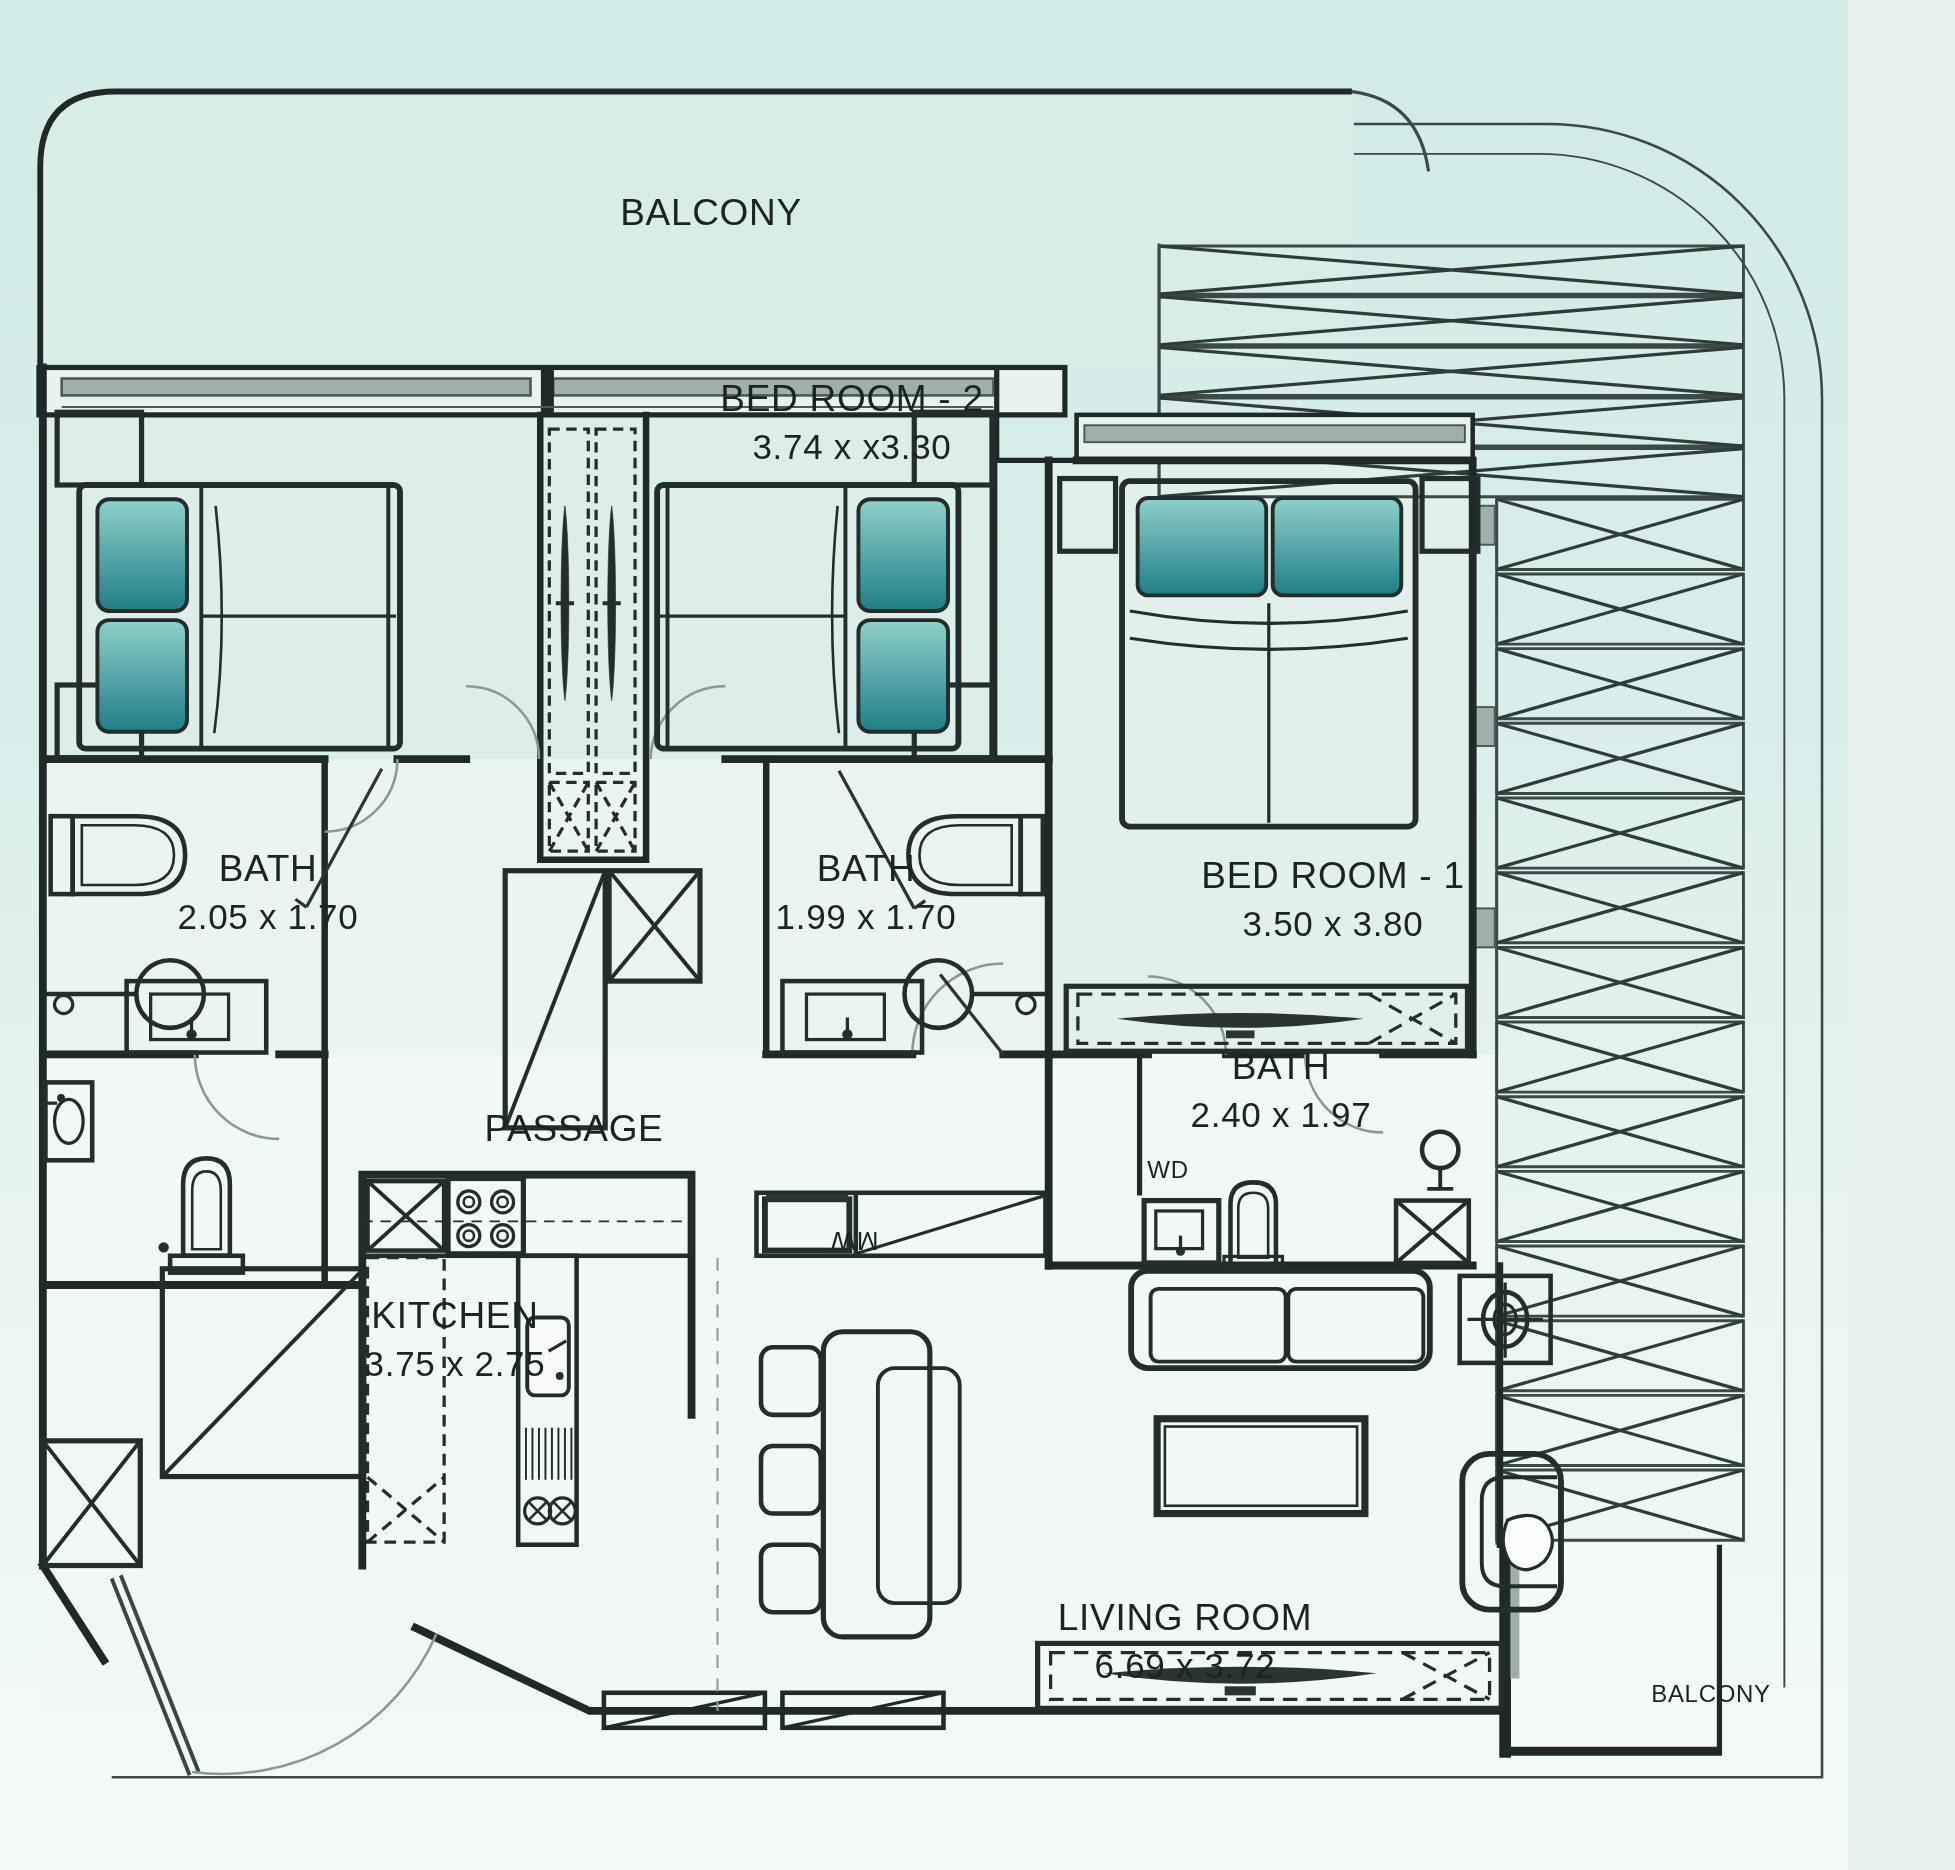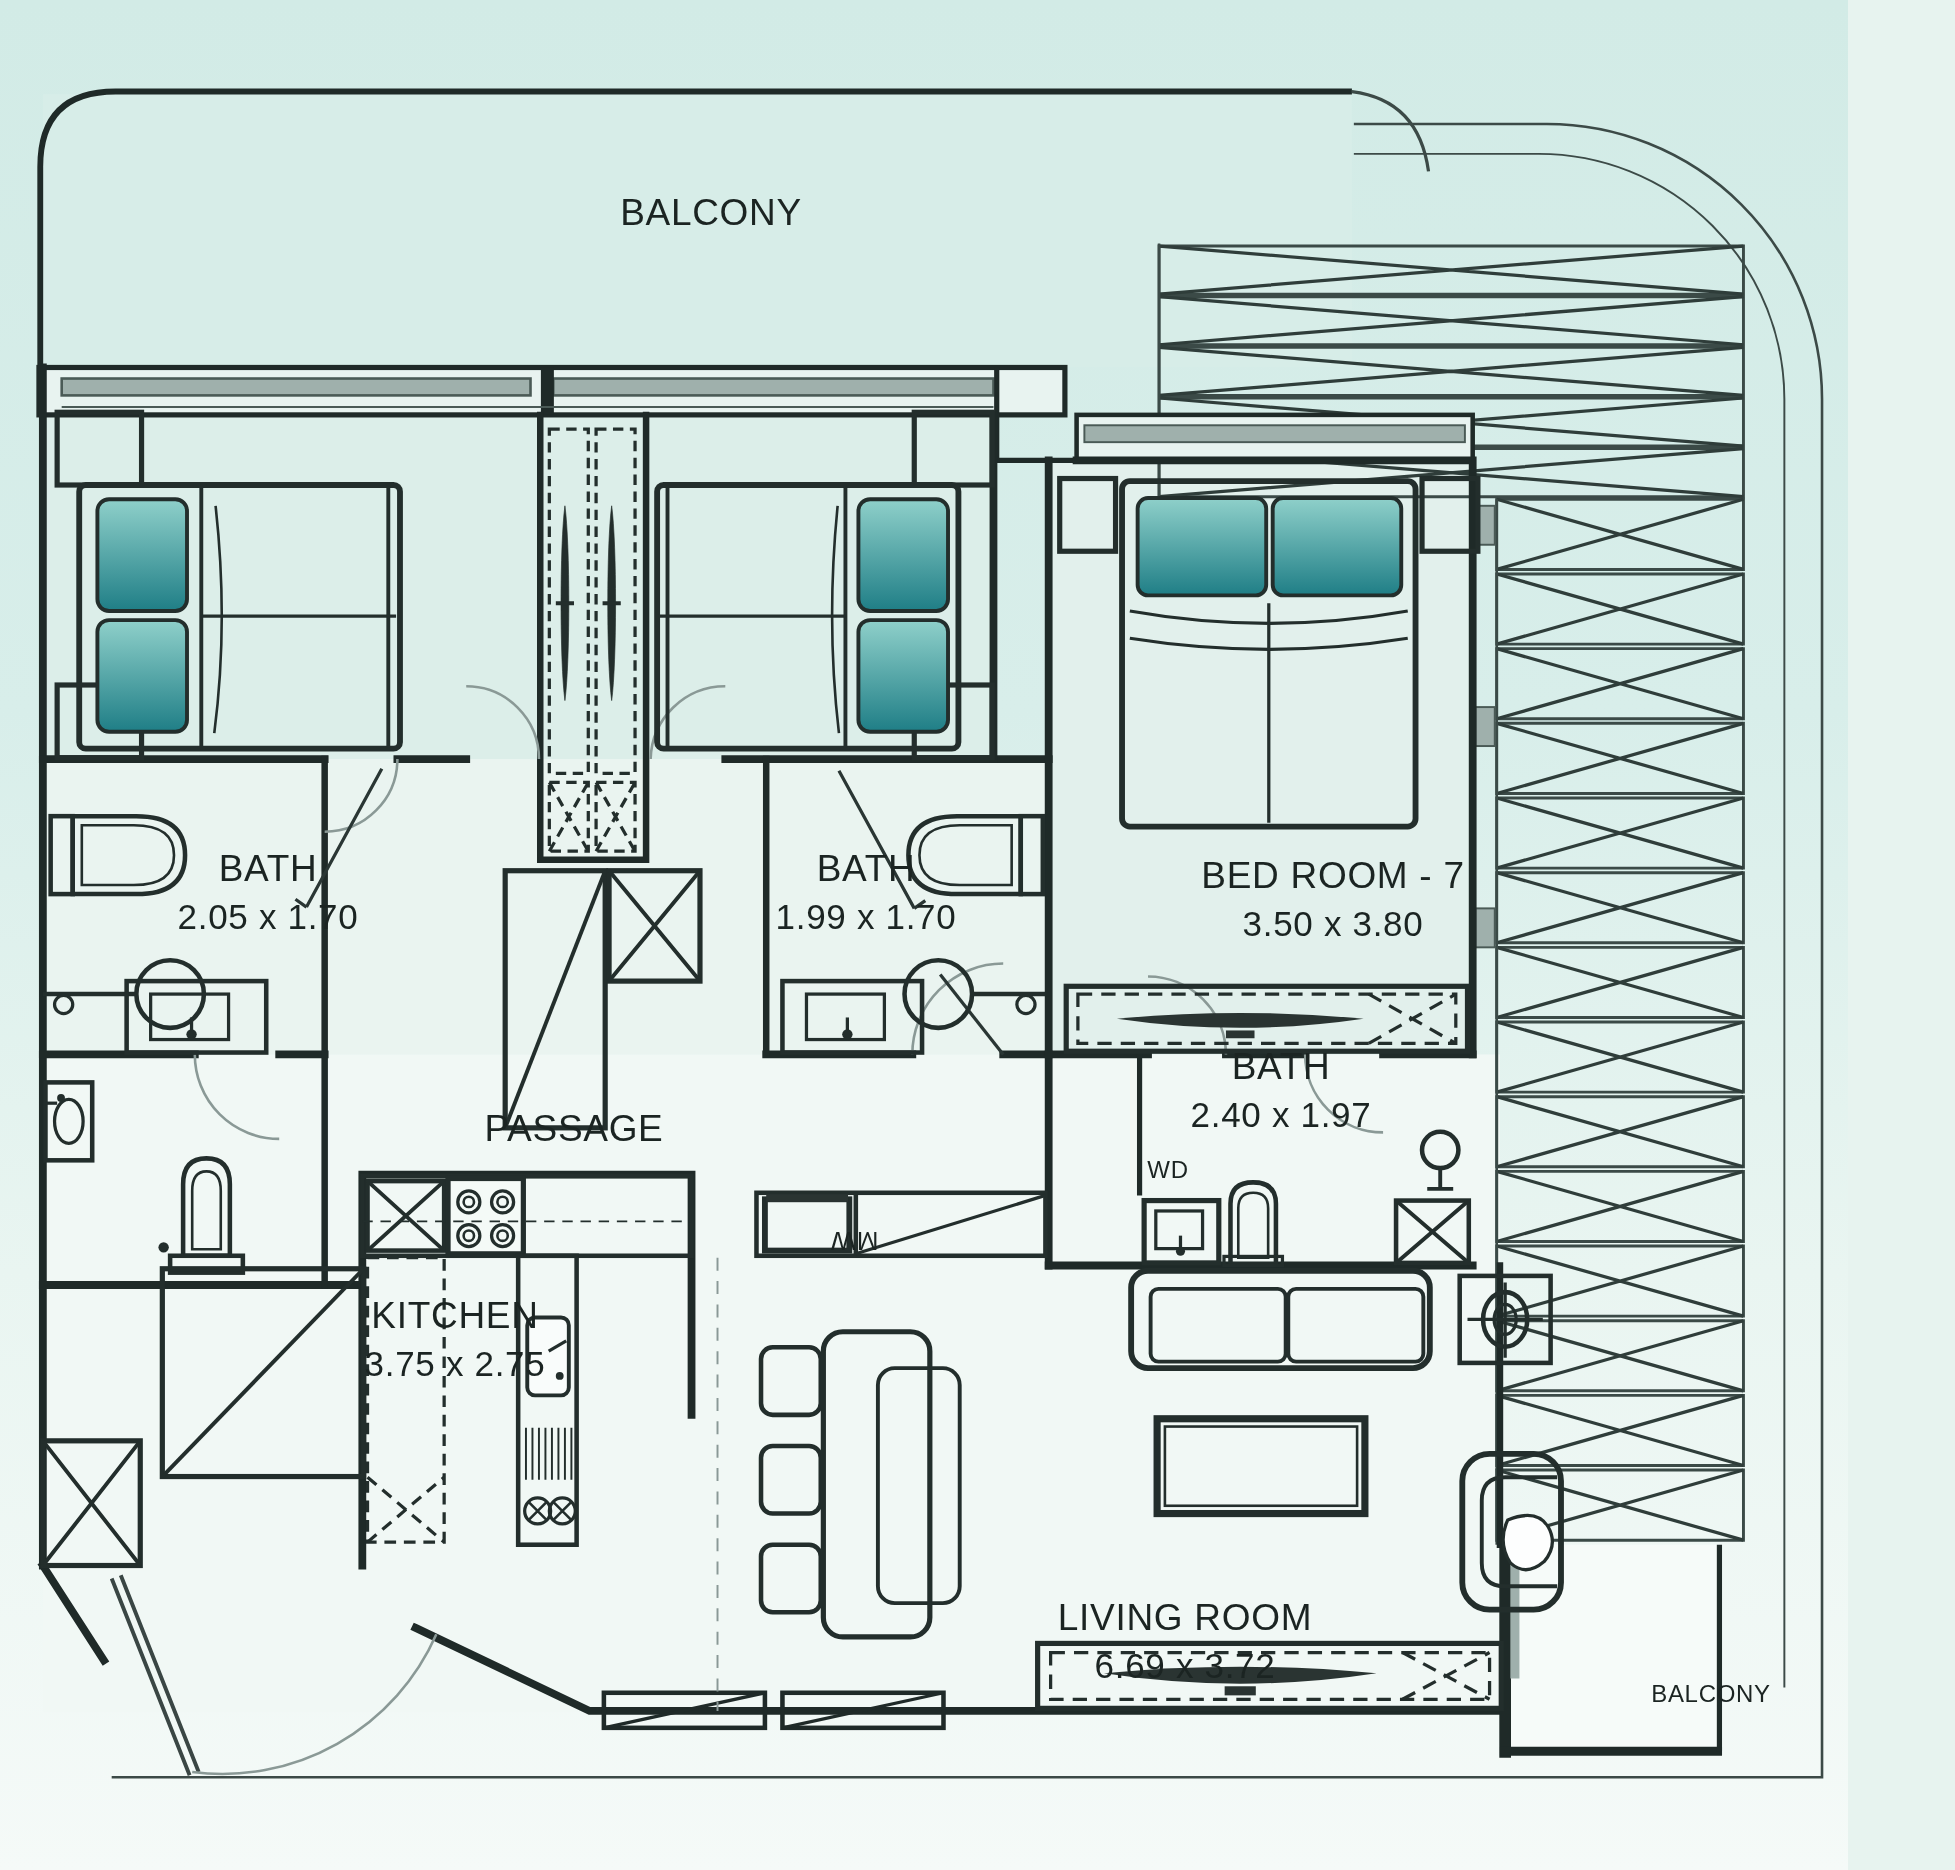--- a/index.html
+++ b/index.html
@@ -302,22 +302,26 @@
     <rect x="1886" y="2518" width="48" height="14" fill="#2a3432" stroke="none"></rect>
     <path stroke-width="5" stroke-dasharray="22 14" d="M2160 2466L2294 2538M2160 2538L2294 2466"></path>
   </g>
 
   <path d="M1105 1858V2556" stroke="#8a9996" stroke-width="3" stroke-dasharray="20 16" fill="none"></path>
 </svg>
 
 <div class="lbl" style="left:711px;top:213px">
   <span>BALCONY</span>
 </div>
+<div class="lbl" style="left:852px;top:423px">
+  <span>BED ROOM - 2</span>
+  <span class="dims">3.74 x x3.30</span>
+</div>
 <div class="lbl" style="left:1333px;top:900px">
-  <span>BED ROOM - 7</span>
+  <span>BED ROOM - 1</span>
   <span class="dims">3.50 x 3.80</span>
 </div>
 <div class="lbl" style="left:268px;top:893px">
   <span>BATH</span>
   <span class="dims">2.05 x 1.70</span>
 </div>
 <div class="lbl" style="left:866px;top:893px">
   <span>BATH</span>
   <span class="dims">1.99 x 1.70</span>
 </div>

